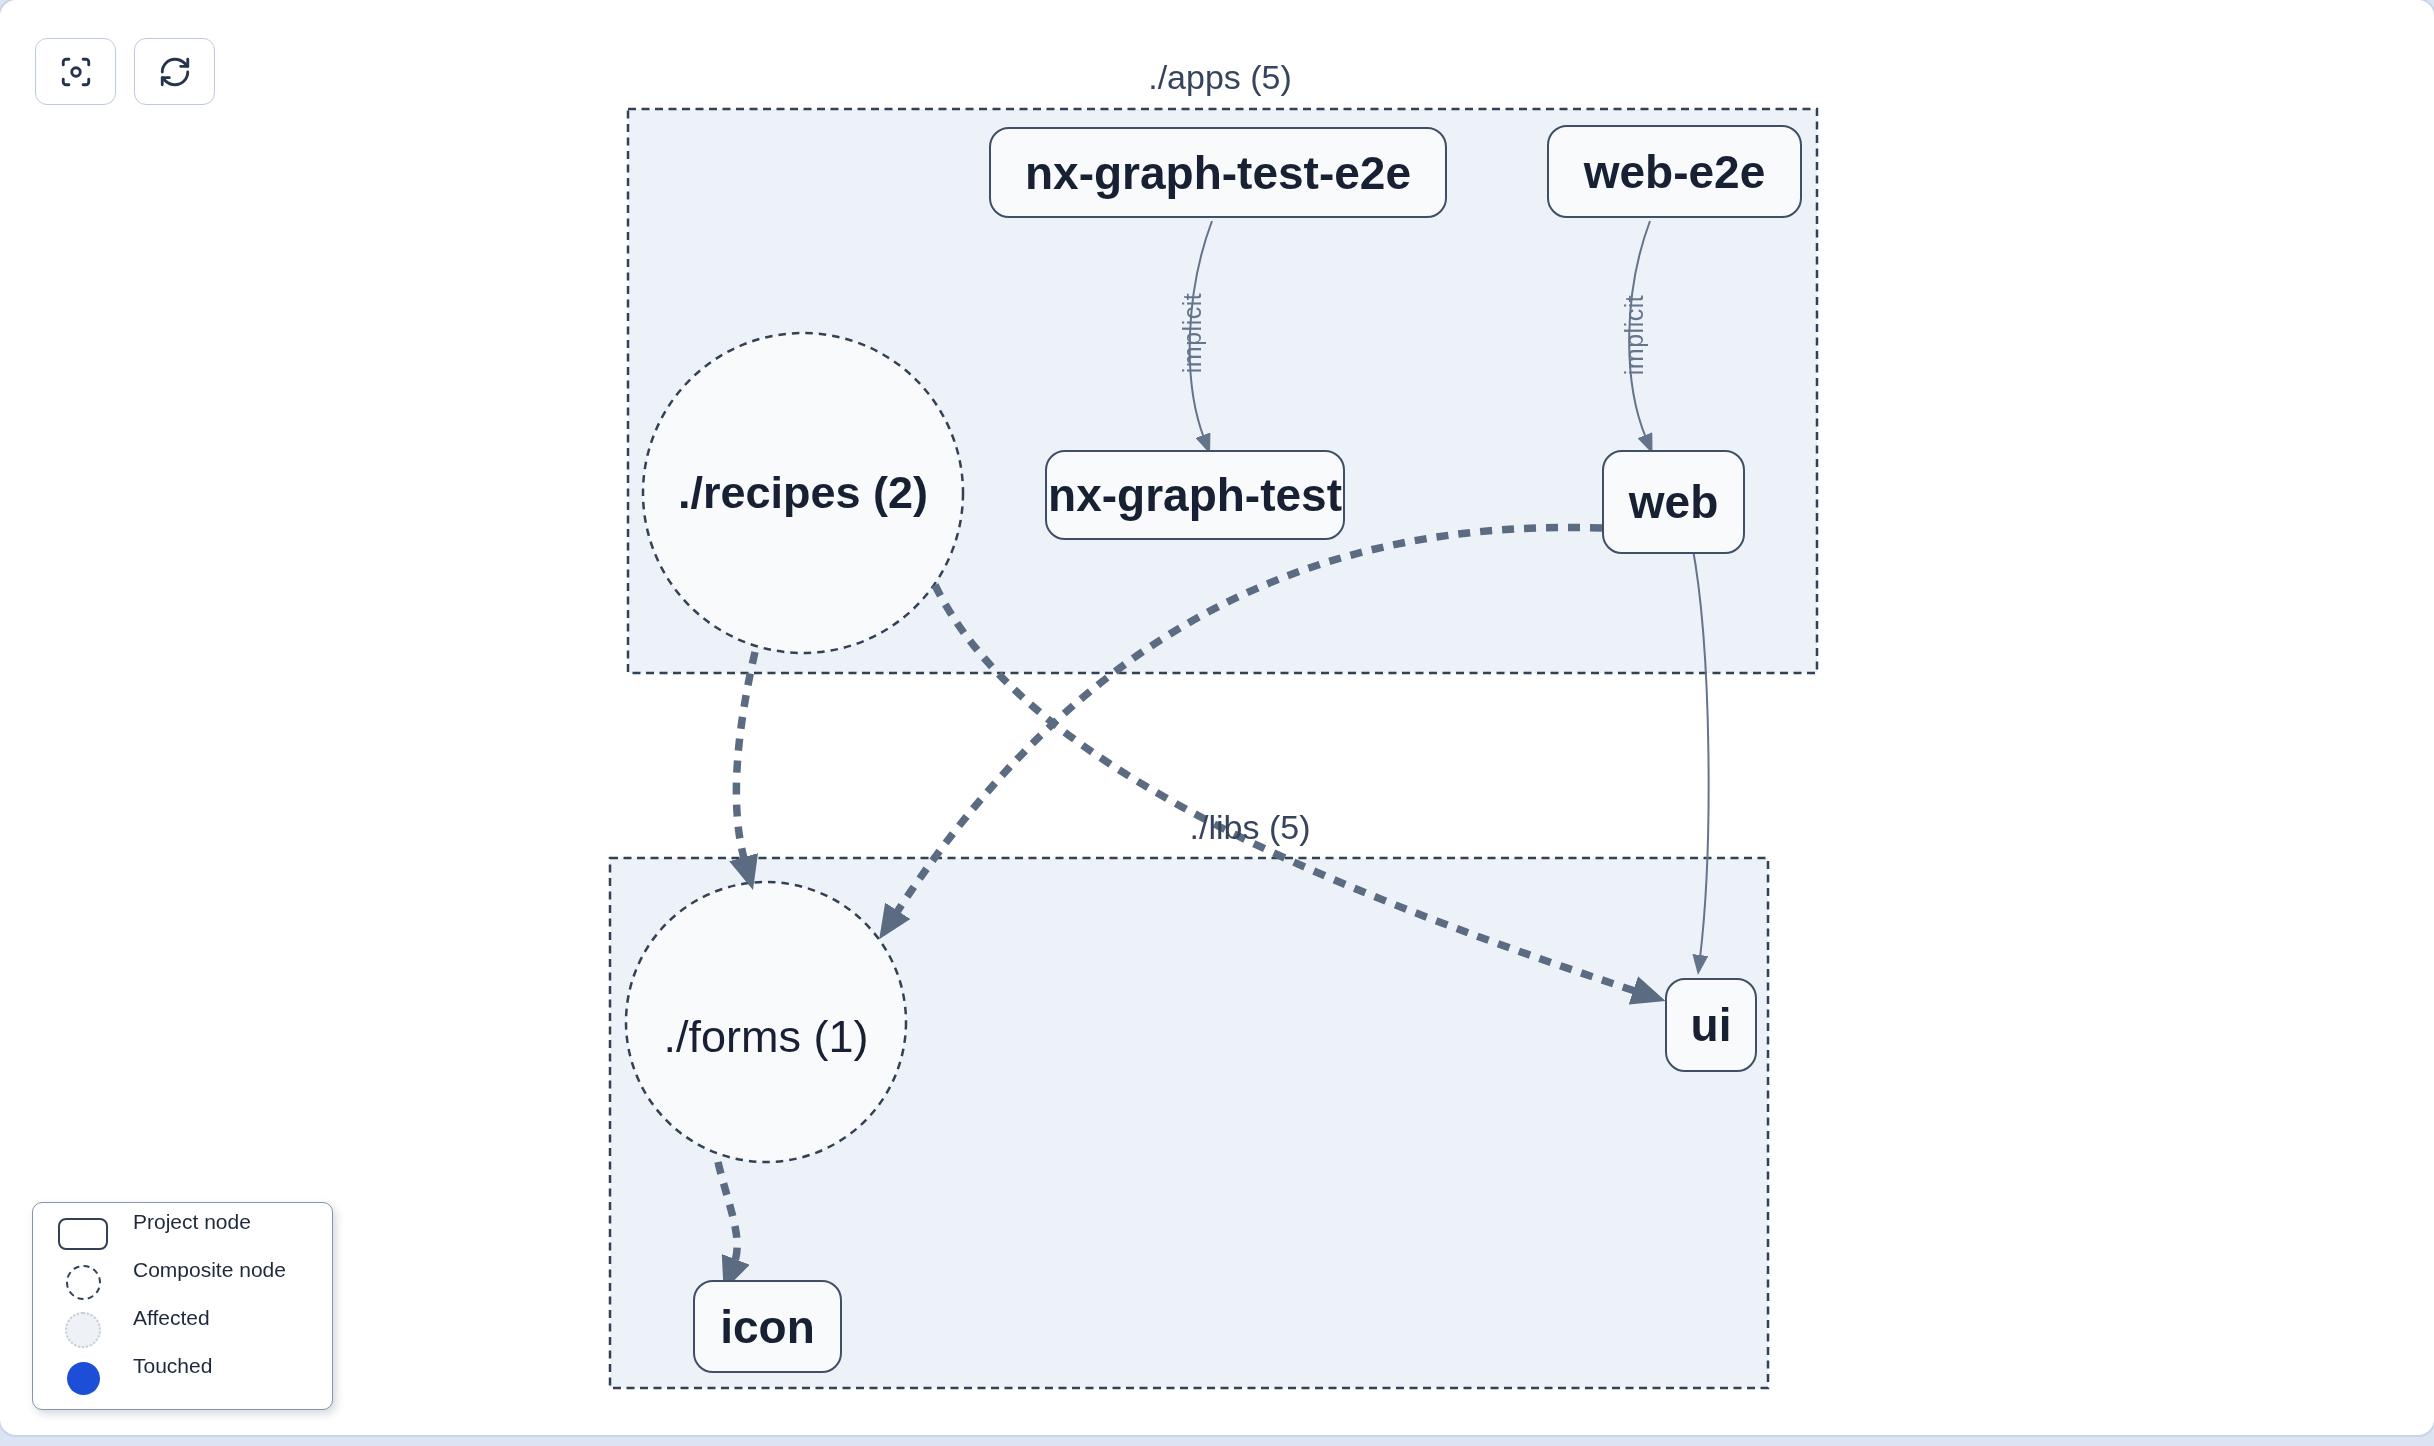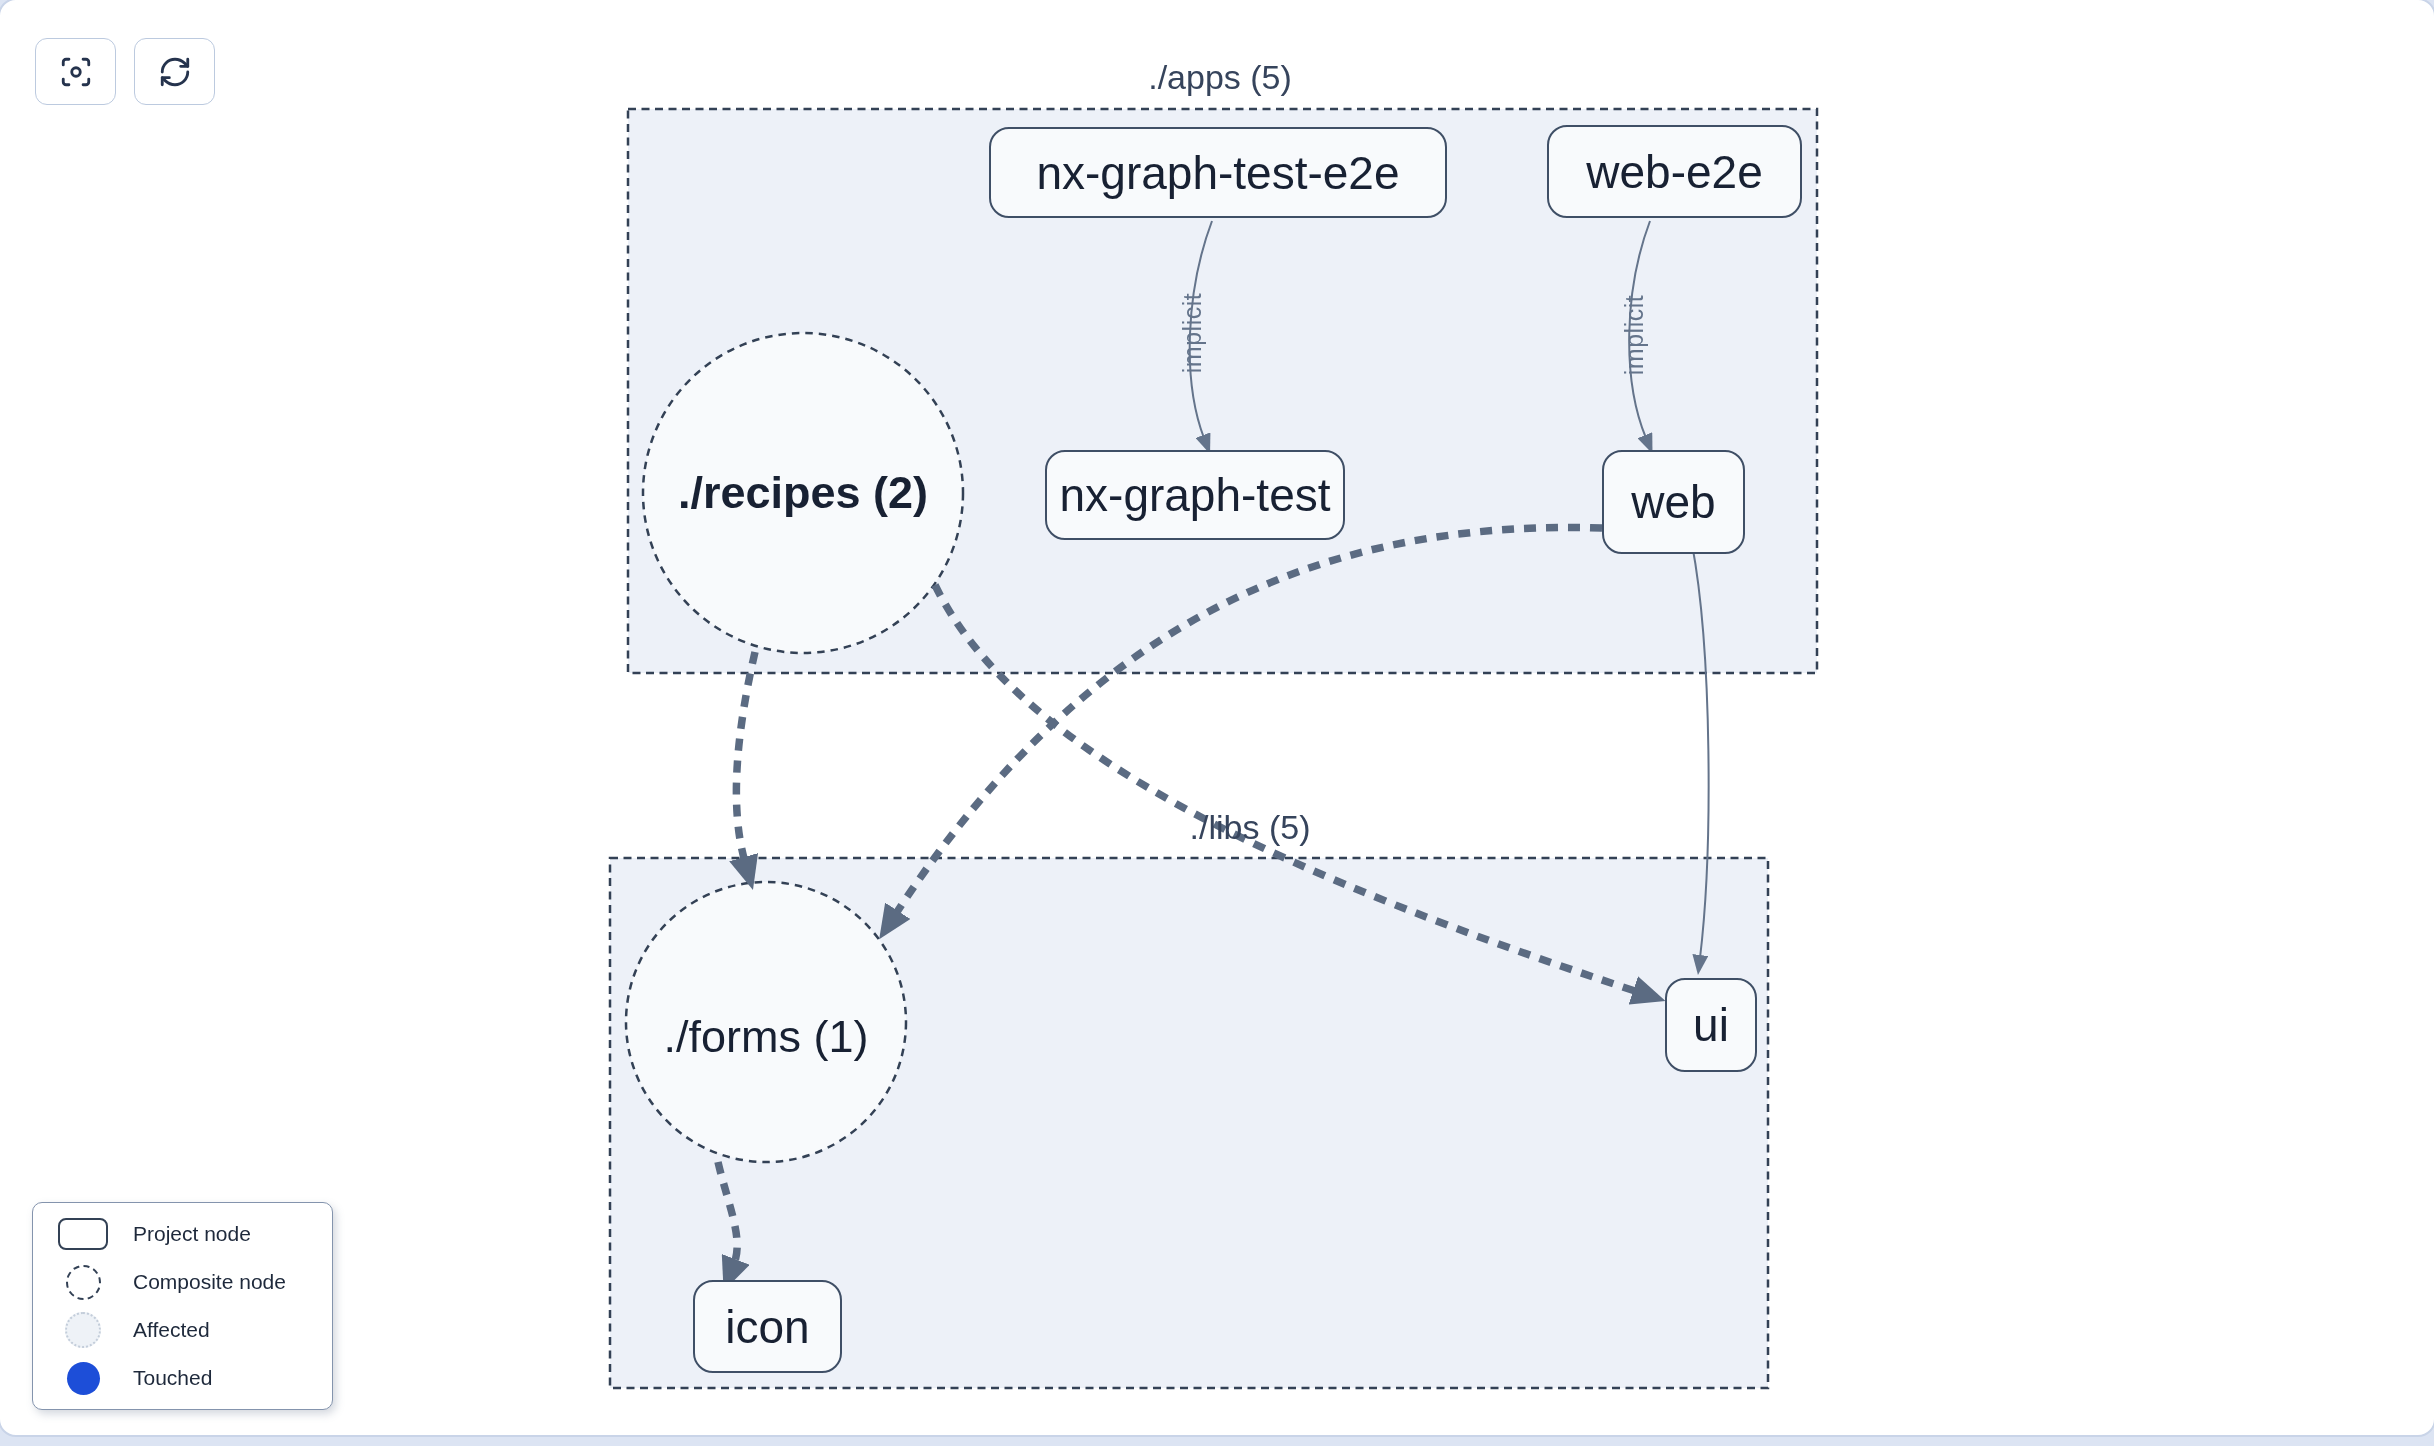--- a/index.html
+++ b/index.html
@@ -4,35 +4,35 @@
 <style>
   html,body{margin:0;padding:0;background:#dce4f3;}
   .canvas{position:relative;width:2434px;height:1446px;background:#dce4f3;
           font-family:"Liberation Sans",sans-serif;overflow:hidden;}
   .card{position:absolute;left:-2px;top:-2px;width:2434px;height:1435px;background:#ffffff;
         border:2px solid #c9d4e8;border-radius:18px;}
   svg.graph{position:absolute;left:0;top:0;}
 
   .node{position:absolute;display:flex;align-items:center;justify-content:center;
         background:#f8fafc;border:2px solid #3f4f66;border-radius:20px;
-        color:#182133;font-size:46px;white-space:nowrap;box-sizing:border-box;}
+        color:#182133;font-size:46px;white-space:nowrap;box-sizing:border-box;font-weight:bold;}
   .cluster-label{position:absolute;transform:translateX(-50%);font-size:34px;color:#36445c;white-space:nowrap;}
   .circle-label{position:absolute;transform:translate(-50%,-50%);font-size:45px;color:#182133;white-space:nowrap;}
   .edge-label{position:absolute;transform:translate(-50%,-50%) rotate(-90deg);
               font-size:25px;color:#64748b;letter-spacing:.5px;white-space:nowrap;}
 
   .toolbar{position:absolute;left:35px;top:38px;display:flex;gap:18px;}
   .tbtn{width:81px;height:67px;background:#ffffff;border:1.5px solid #bccadf;border-radius:12px;
         display:flex;align-items:center;justify-content:center;padding:0;cursor:pointer;}
   .tbtn svg{stroke:#25334d;fill:none;stroke-width:2;stroke-linecap:round;stroke-linejoin:round;}
 
   .legend{position:absolute;left:32px;top:1202px;width:301px;height:208px;background:#ffffff;
           border:1.5px solid #8494ad;border-radius:10px;box-shadow:3px 4px 8px rgba(100,116,139,.28);
           box-sizing:border-box;padding:7px 0 6px 0;display:flex;flex-direction:column;}
-  .lrow{display:flex;align-items:center;height:48px;}
+  .lrow{display:flex;height:48px;}
   .lswatch{width:100px;display:flex;justify-content:center;align-items:center;}
   .ltext{font-size:21px;color:#1e293b;}
   .sw-project{width:46px;height:28px;border:2.5px solid #334155;border-radius:8px;background:#fff;}
   .sw-composite{width:31px;height:31px;border:2.5px dashed #334155;border-radius:50%;background:#fff;}
   .sw-affected{width:32px;height:32px;border:2px dotted #c3cdda;border-radius:50%;background:#eef2f7;}
   .sw-touched{width:33px;height:33px;border-radius:50%;}
 </style>
 </head>
 <body>
 

